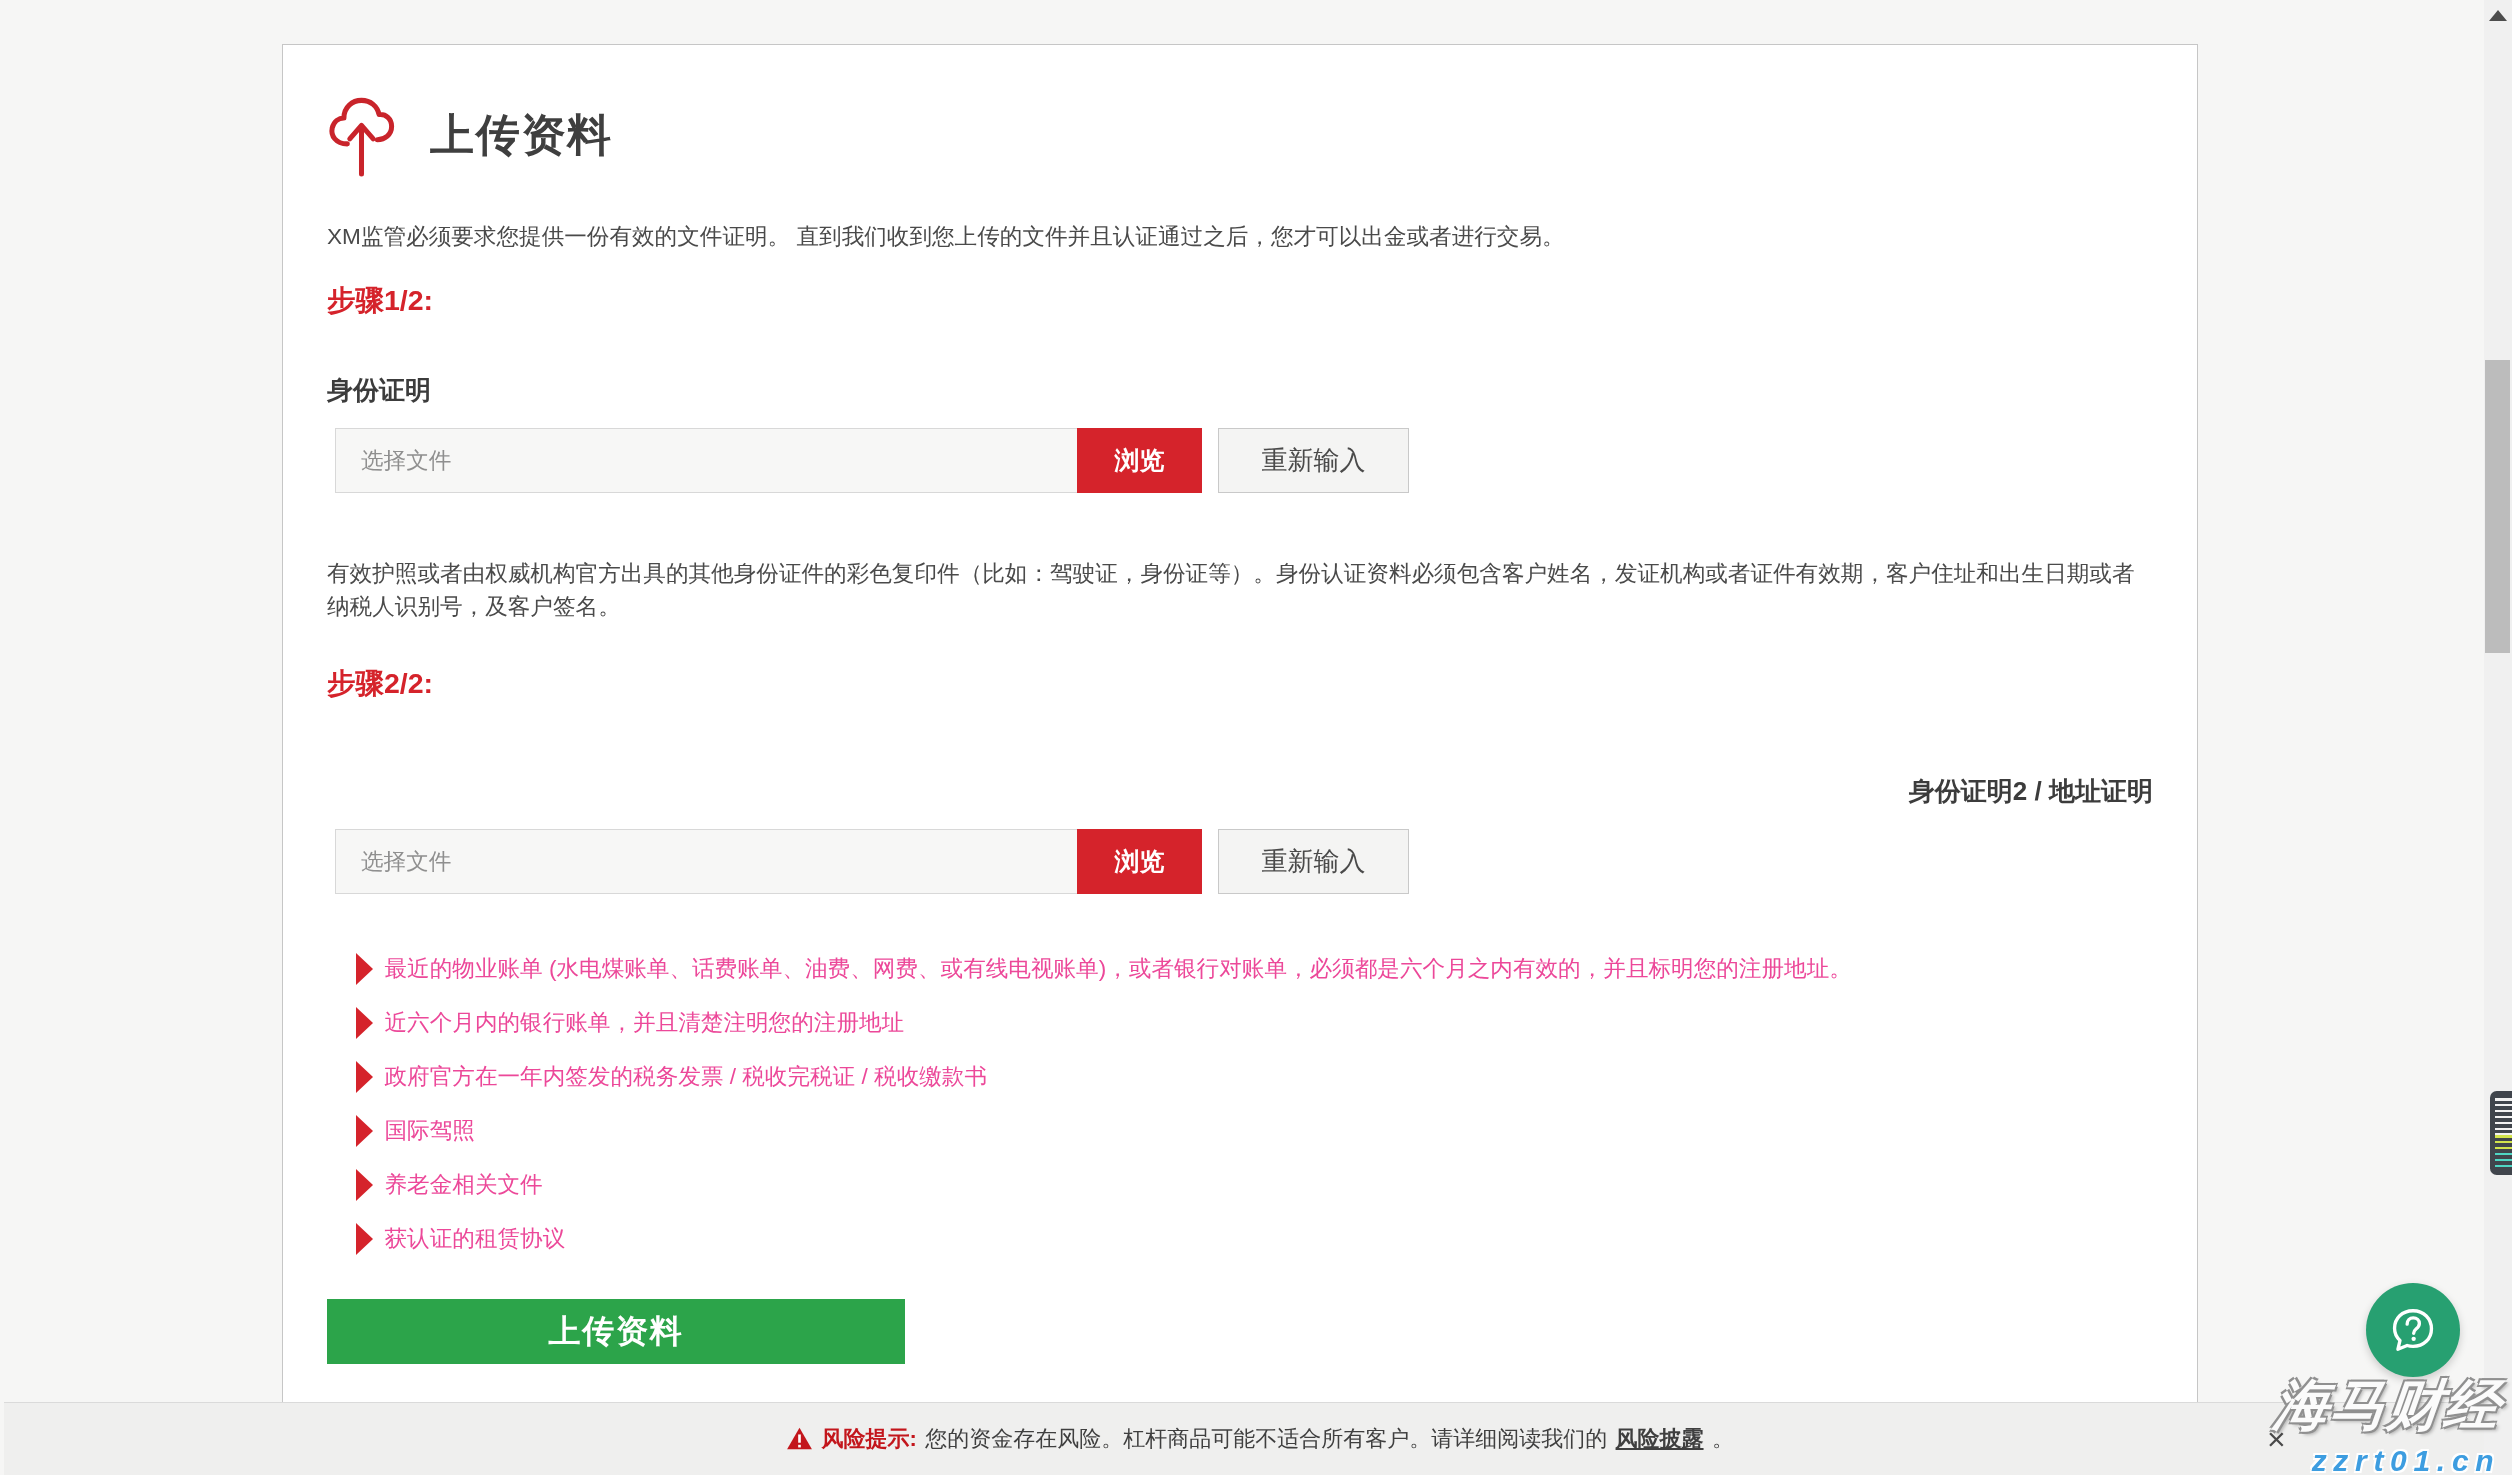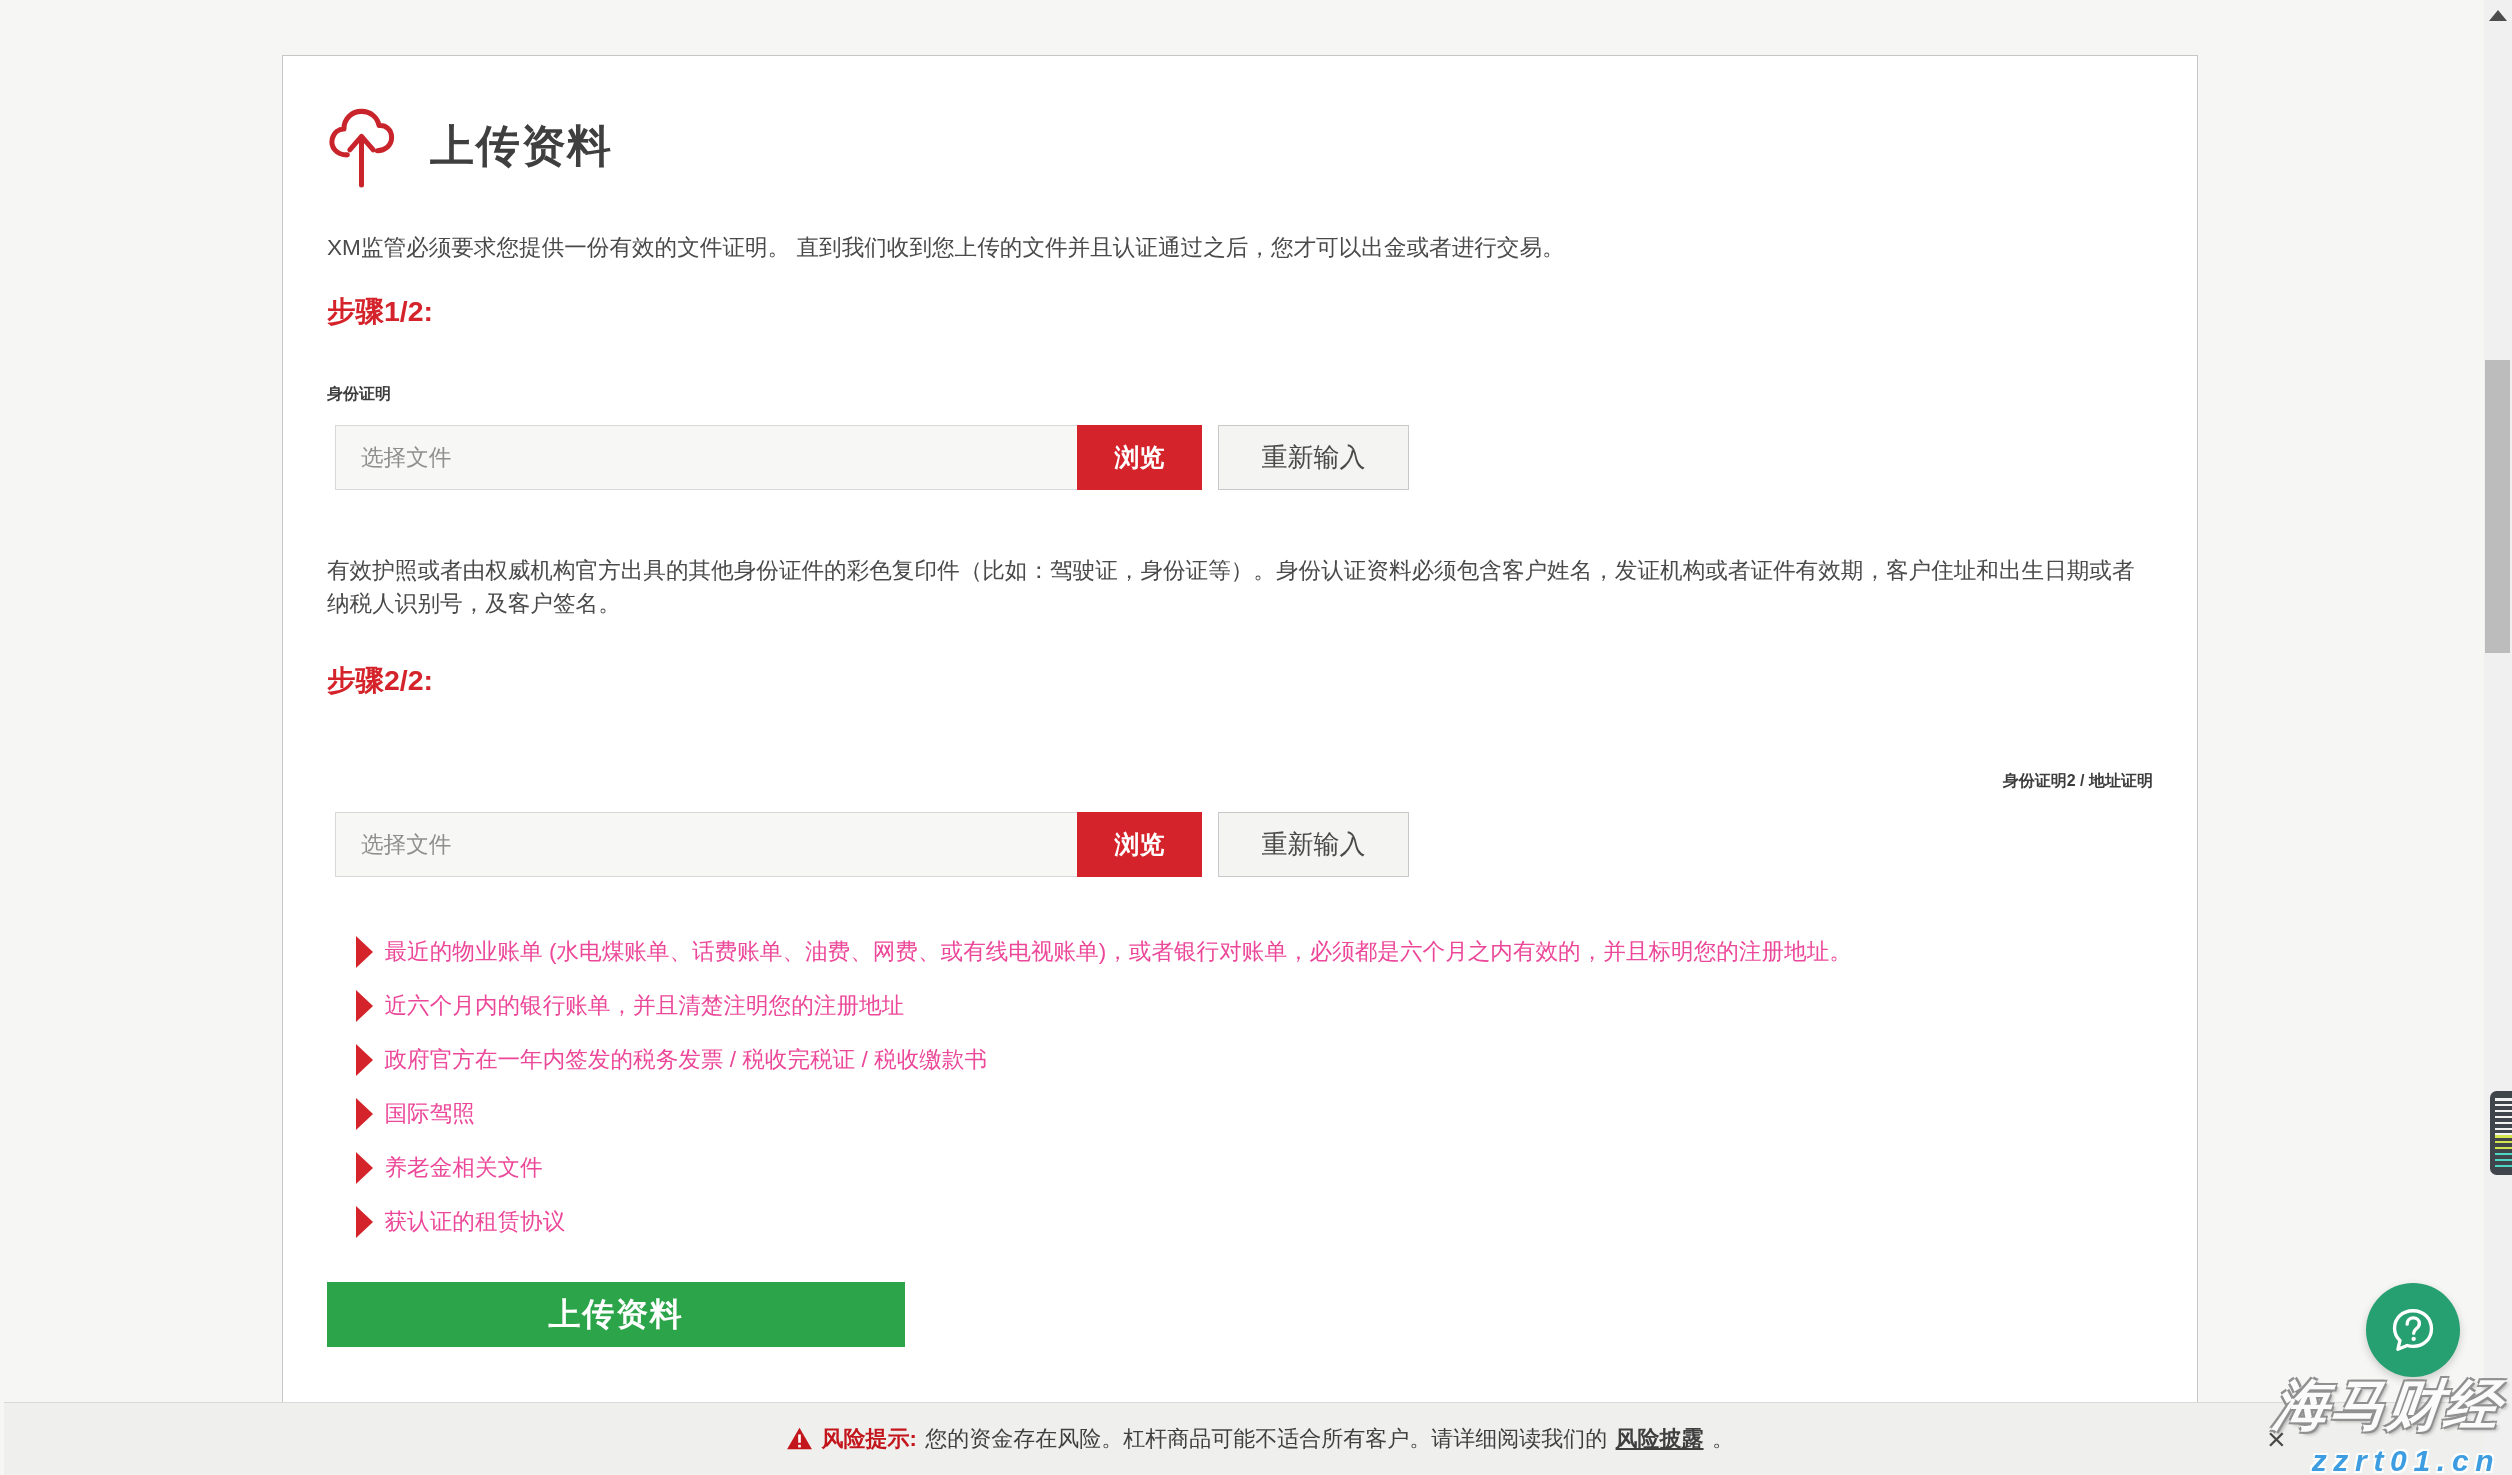--- a/index.html
+++ b/index.html
@@ -6,37 +6,37 @@
   html,body { width:2512px; height:1475px; overflow:hidden; }
   body {
     font-family:"Liberation Sans","DejaVu Sans",sans-serif;
     background:#f6f6f5;
     position:relative;
     color:#4b4b4b;
   }
 
   
   .card {
-    position:absolute; left:282px; top:55px;
+    position:absolute; left:282px; top:44px;
     width:1916px; height:1360px;
     background:#ffffff;
     border:0.8px solid #c6c6c6; border-bottom:none;
     padding:0 44px;
     z-index:1;
   }
   .title-row { margin-top:47px; display:flex; align-items:center; gap:34px; }
   .title-row h1 { font-size:44px; font-weight:bold; color:#3f3f3f; letter-spacing:1.7px; }
   .cloud-icon { width:69px; height:87px; flex:0 0 auto; }
 
   .intro { margin-top:42px; font-size:22.6px; color:#4a4a4a; }
 
   .step-heading { margin-top:30px; font-size:28.5px; font-weight:bold; color:#d5232b; line-height:37px; }
   .step-heading.second { margin-top:42px; }
 
-  .field-label { margin-top:54px; font-size:16px; font-weight:bold; color:#3c3c3c; }
+  .field-label { margin-top:54px; font-size:26px; font-weight:bold; color:#3c3c3c; }
   .field-label.second { margin-top:72px;text-align:right; }
 
   .file-row { margin-top:20px; display:flex; align-items:stretch; height:65px;padding-left:8px; }
   .file-field {
     width:742px; background:#f7f7f6;
     border:0.8px solid #d8d8d8; border-right:none;
     display:flex; align-items:center; padding-left:25px;
     font-size:22.6px; color:#8f8f8f; cursor:pointer;
   }
   .browse-btn {

